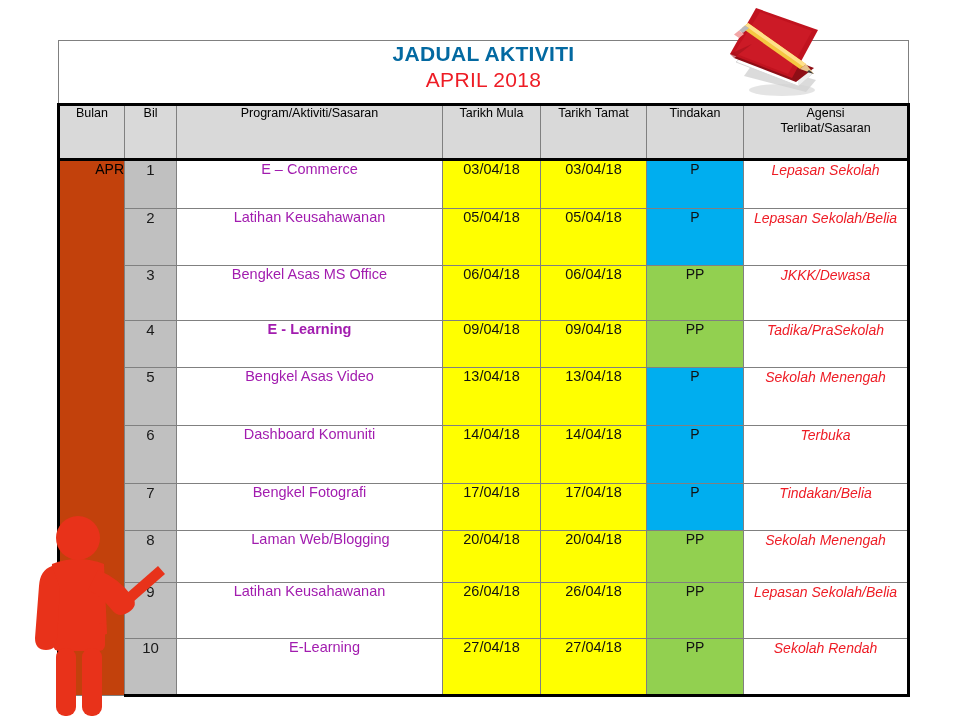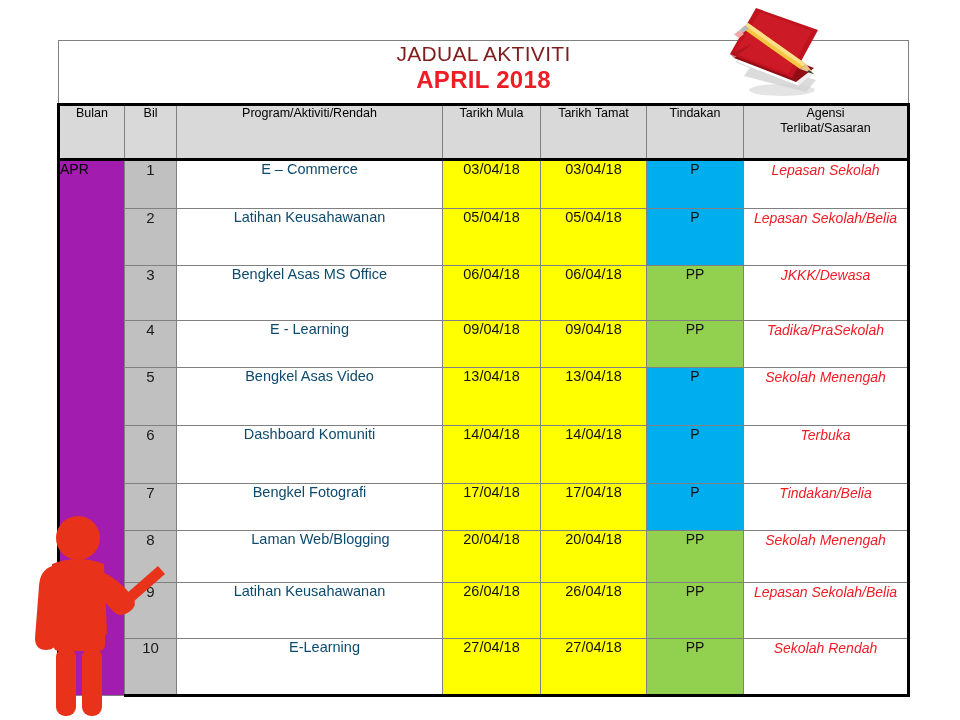--- a/index.html
+++ b/index.html
@@ -42,55 +42,55 @@
   
   #title-cell{
     height:62px;
     border:3px solid #000;
     text-align:center;
     vertical-align:middle;
     background:#ffffff;
     padding:4px 0 6px 0;
   }
   .title-line1{
-    color:#7f1d1d;font-weight:normal;font-size:21px;letter-spacing:.3px;
+    color:#0369a1;font-weight:bold;font-size:21px;letter-spacing:.3px;
     line-height:26px;
   }
   .title-line2{
-    color:#EE1C25;font-weight:bold;font-size:24px;letter-spacing:.3px;
+    color:#EE1C25;font-weight:normal;font-size:21px;letter-spacing:.3px;
     line-height:26px;
   }
 
   
   .hdr{
     background:#D9D9D9;
     font-weight:bold;
     font-size:12.5px;
     text-align:center;
     vertical-align:middle;
     color:#000;
     height:52px;
     border-top:3px solid #000 !important;
     border-bottom:3px solid #000 !important;
     line-height:15px;
     padding:2px 2px;
   }
 
   
   .c-bulan{
-    background:#a21caf;text-align:left;vertical-align:middle;
+    background:#c2410c;text-align:right;vertical-align:middle;
     font-weight:bold;font-size:14px;color:#000;
     border-left:3px solid #000 !important;
   }
   .c-bil{
     background:#C0C0C0;text-align:center;font-size:15px;color:#1a1a1a;
     padding-top:9px;
   }
   .c-prog{
-    background:#ffffff;text-align:center;font-size:14.5px;color:#0c4a6e;
+    background:#ffffff;text-align:center;font-size:14.5px;color:#a21caf;
     padding-top:9px;
     margin-left:40px;
   }
   .c-date{
     background:#FFFF00;text-align:center;font-size:14.5px;color:#111;
     padding-top:9px;
     margin-left:24px;
   }
   .c-act{
     text-align:center;font-size:14px;color:#111;
@@ -152,21 +152,21 @@
       <tr>
     <td id="title-cell" colspan="7">
       <div class="title-line1">JADUAL AKTIVITI</div>
       <div class="title-line2">APRIL 2018</div>
     </td>
   </tr>
 
   <tr>
     <th class="hdr t-outer-left">Bulan</th>
     <th class="hdr">Bil</th>
-    <th class="hdr">Program/Aktiviti/Rendah</th>
+    <th class="hdr">Program/Aktiviti/Sasaran</th>
     <th class="hdr">Tarikh Mula</th>
     <th class="hdr">Tarikh Tamat</th>
     <th class="hdr">Tindakan</th>
     <th class="hdr t-outer-right">
       <span>Agensi</span><br>
       <span>Terlibat/Sasaran</span>
     </th>
   </tr>
 
   </tbody>
@@ -191,21 +191,21 @@
       <tr>
         <td class="c-bil" style="height: 54px;">3</td>
         <td class="c-prog" style="height: 54px;">Bengkel Asas MS Office</td>
         <td class="c-date" style="height: 54px;">06/04/18</td>
         <td class="c-date" style="height: 54px;">06/04/18</td>
         <td class="c-act pp" style="height: 54px;">PP</td>
         <td class="c-agensi t-outer-right" style="height: 54px;">JKKK/Dewasa</td>
       </tr>
       <tr>
         <td class="c-bil" style="height: 46px;">4</td>
-        <td class="c-prog" style="height: 46px;">E - Learning</td>
+        <td class="c-prog" style="height: 46px; font-weight: bold;">E - Learning</td>
         <td class="c-date" style="height: 46px;">09/04/18</td>
         <td class="c-date" style="height: 46px;">09/04/18</td>
         <td class="c-act pp" style="height: 46px;">PP</td>
         <td class="c-agensi t-outer-right" style="height: 46px;">Tadika/PraSekolah</td>
       </tr>
       <tr>
         <td class="c-bil" style="height: 57px;">5</td>
         <td class="c-prog" style="height: 57px;">Bengkel Asas Video</td>
         <td class="c-date" style="height: 57px;">13/04/18</td>
         <td class="c-date" style="height: 57px;">13/04/18</td>

